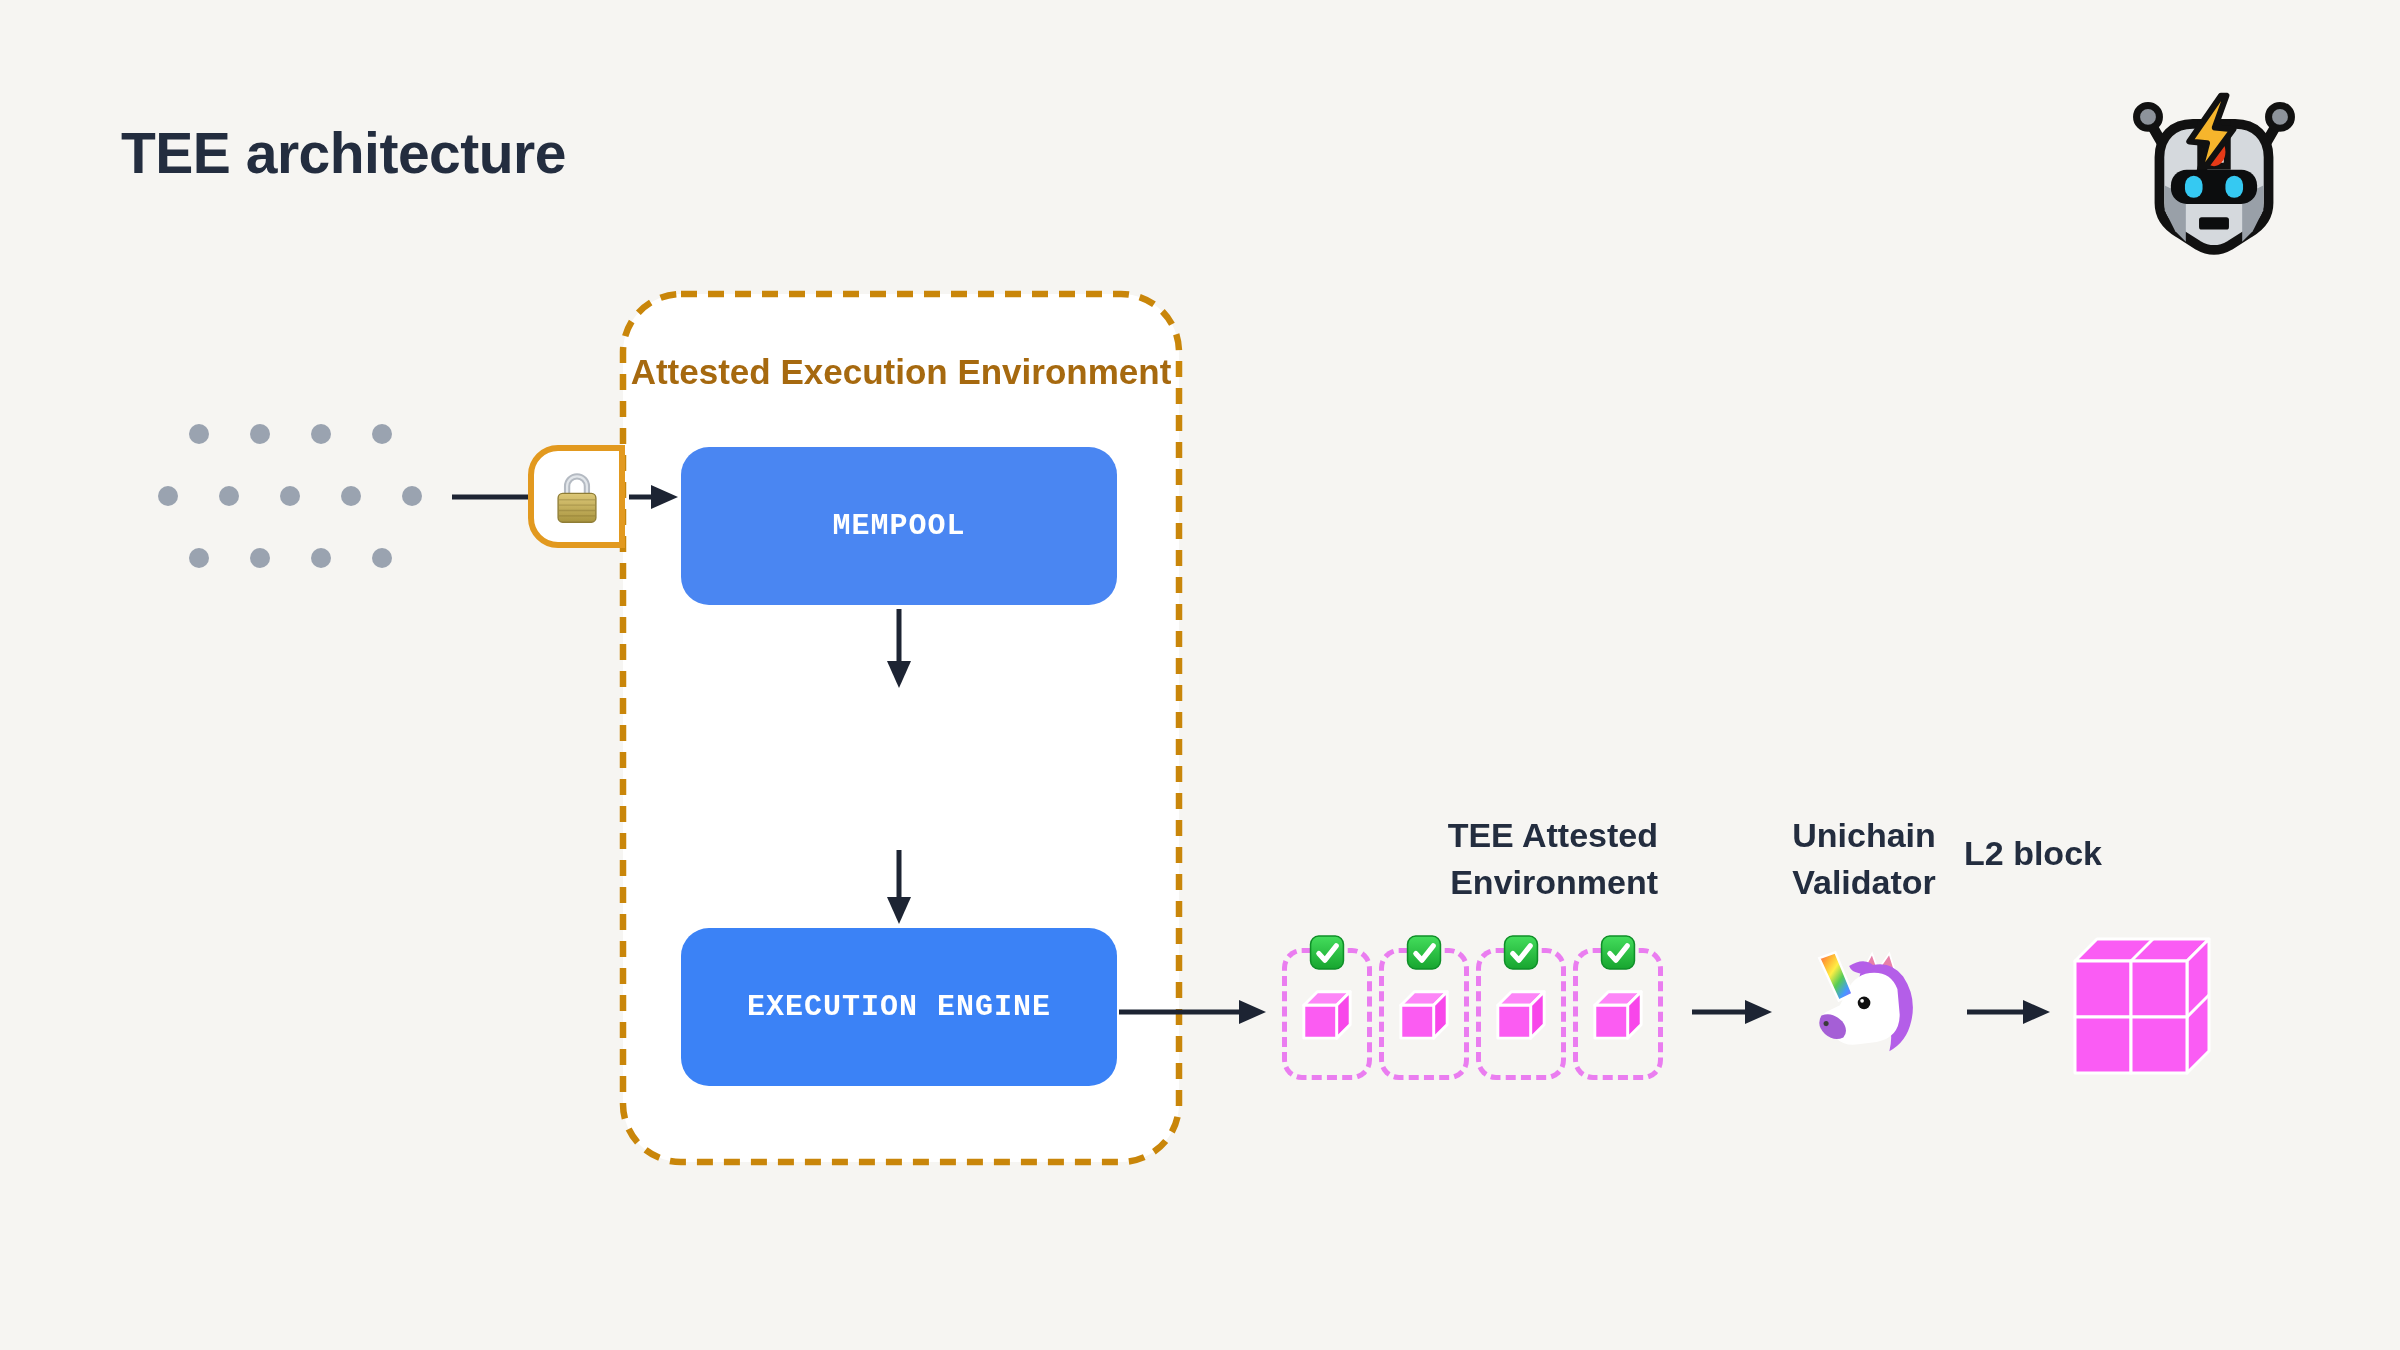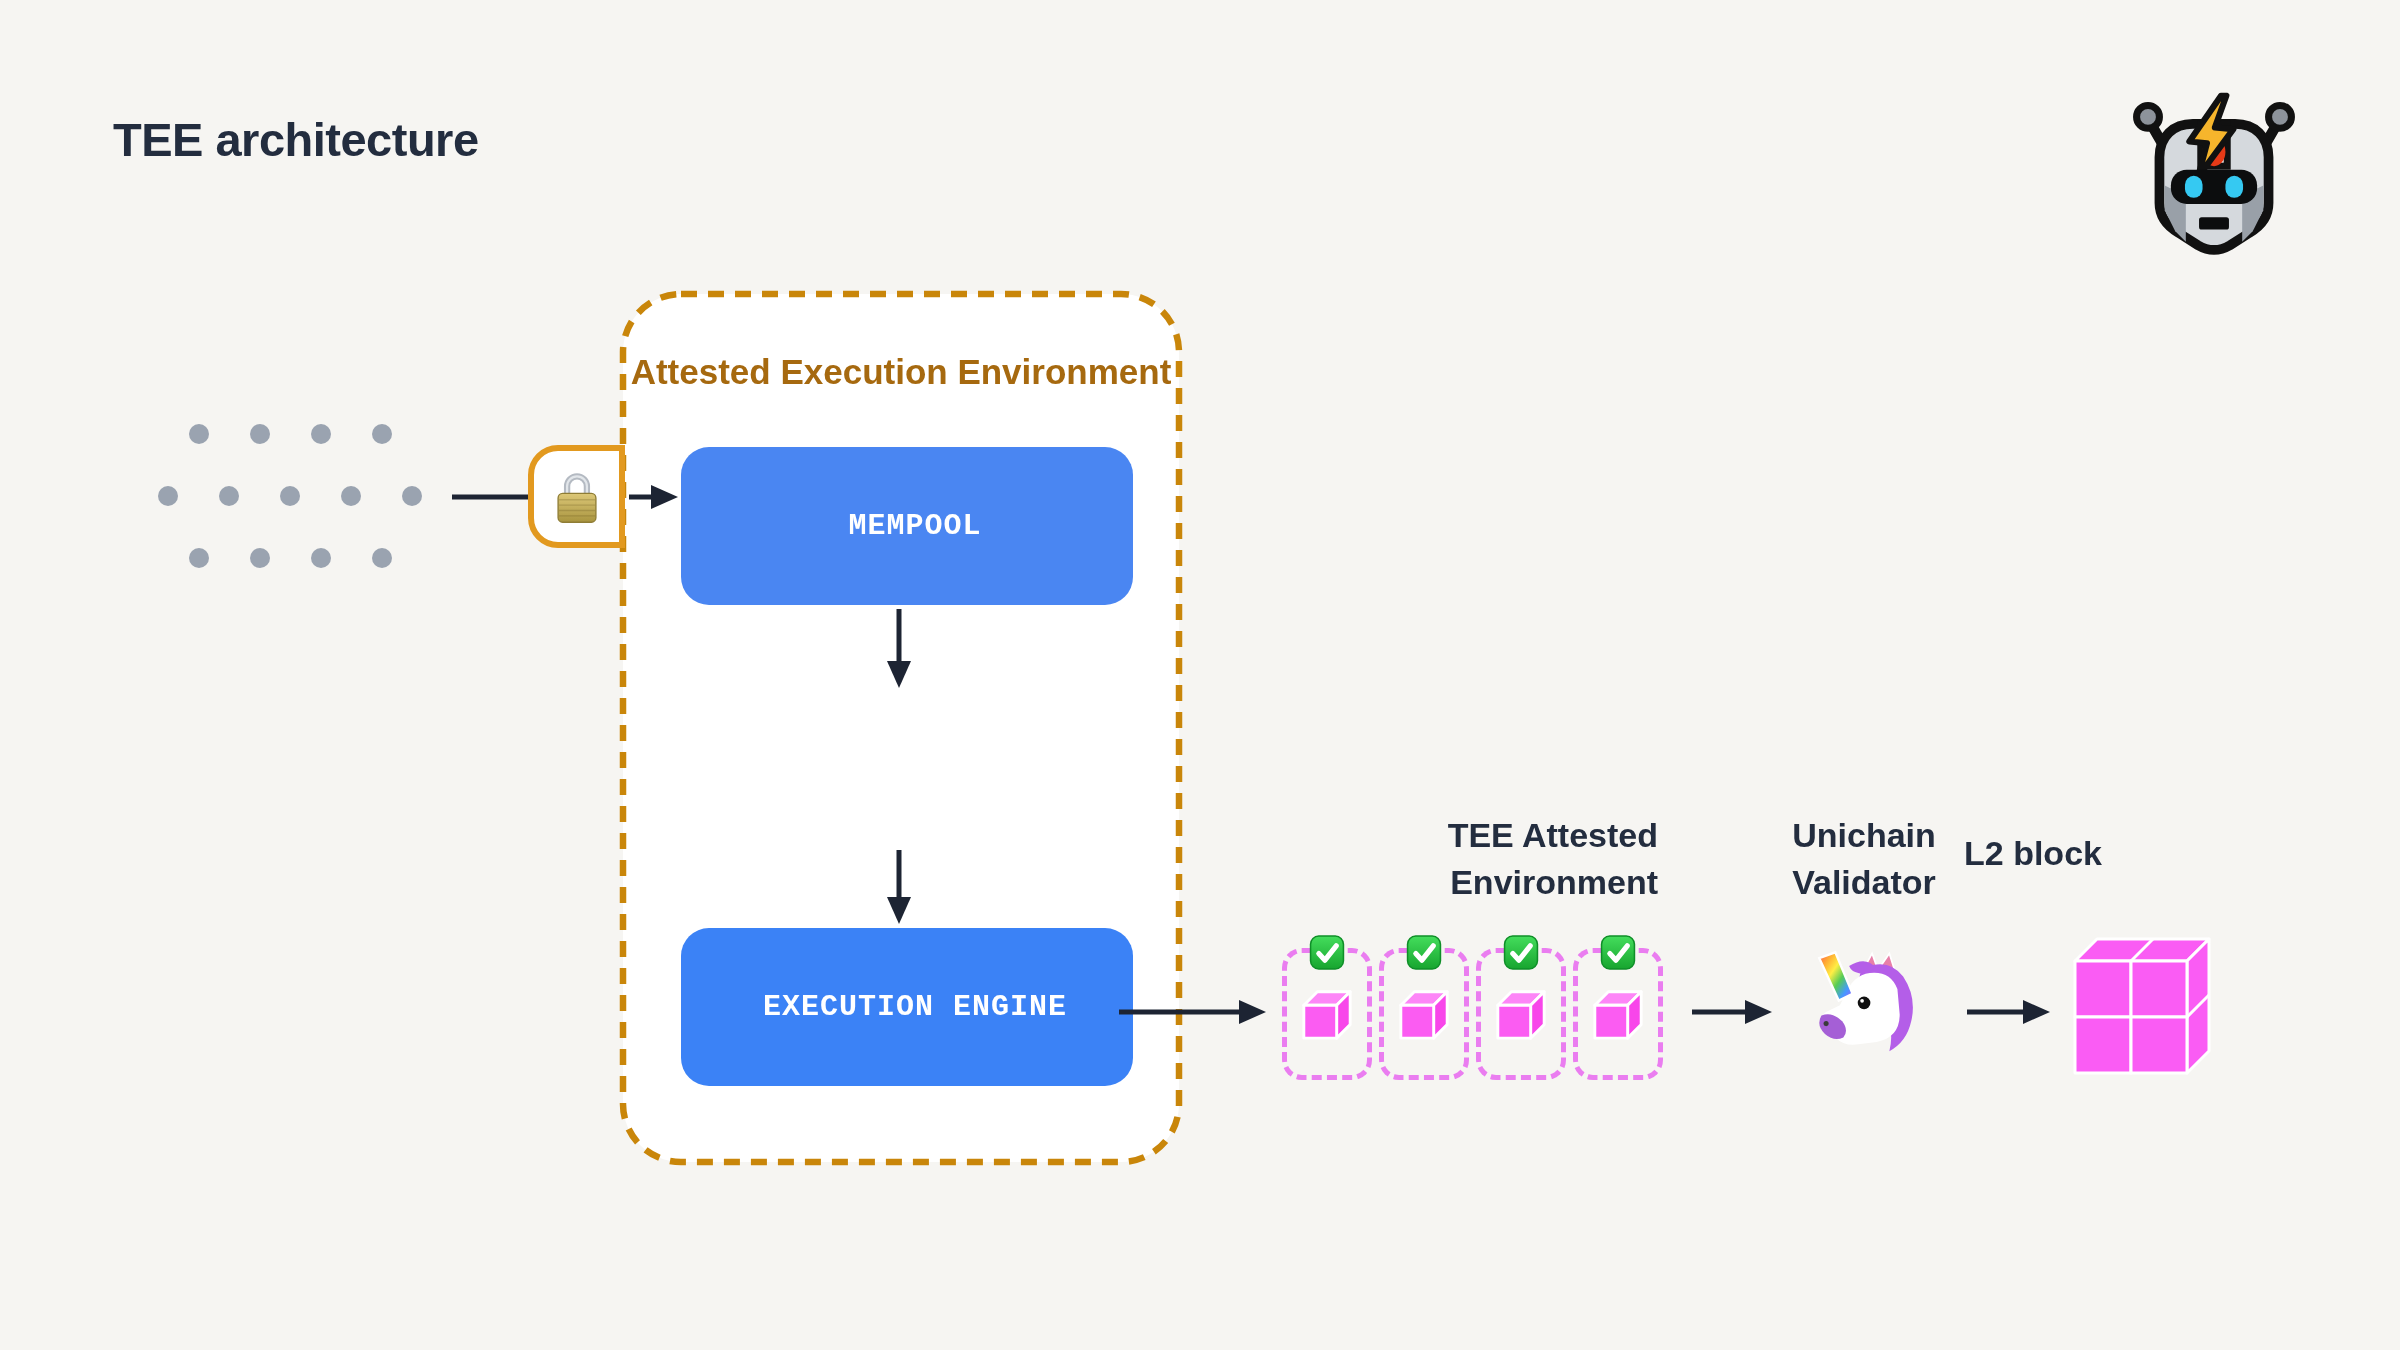--- a/index.html
+++ b/index.html
@@ -1,31 +1,31 @@
 <!DOCTYPE html>
 <html><head>
 <meta charset="utf-8">
 <style>
   html,body{margin:0;padding:0;background:#f6f5f2;}
   .canvas{position:relative;width:2400px;height:1350px;background:#f6f5f2;overflow:hidden;
           font-family:"Liberation Sans",sans-serif;color:#232d3f;}
   .abs{position:absolute;}
   
-  .page-title{left:113px;top:112px;font-size:47px;font-weight:700;letter-spacing:-0.5px;color:#232d3f;margin:0;}
+  .page-title{left:113px;top:112px;font-size:57px;font-weight:700;letter-spacing:-0.5px;color:#232d3f;margin:8px;}
   
   .section-label{font-size:34px;line-height:47px;font-weight:700;text-align:center;color:#232d3f;}
   
   #dots{left:128px;top:424px;width:324px;}
   .dot-row{display:flex;justify-content:center;gap:41px;margin-bottom:42px;}
   .dot{width:20px;height:20px;border-radius:50%;background:#9aa3b0;}
   
   #tee-border{left:618px;top:289px;}
   .tee-title{left:620px;top:352px;width:562px;text-align:center;font-size:35px;font-weight:700;color:#a6690f;}
   
-  .stage{left:681px;width:436px;height:158px;border-radius:28px;display:flex;align-items:center;justify-content:center;padding-left:16px;}
+  .stage{left:681px;width:436px;height:158px;border-radius:28px;display:flex;align-items:center;justify-content:center;}
   .stage span{font-family:"Liberation Mono","DejaVu Sans Mono",monospace;font-size:30px;font-weight:700;
               letter-spacing:1px;color:#ffffff;}
   .stage-mempool{top:447px;}
   .stage-ordering{top:690px;}
   .stage-execution{top:928px;}
   
   .lock-badge{left:528px;top:445px;width:97px;height:103px;background:#ffffff;border:6px solid #e2991f;
               border-radius:30px 0 0 30px;box-sizing:border-box;display:flex;align-items:center;justify-content:center;}
   
   .flashblock{top:948px;width:90px;height:132px;border:5px dashed #ea7df0;border-radius:20px;box-sizing:border-box;}

